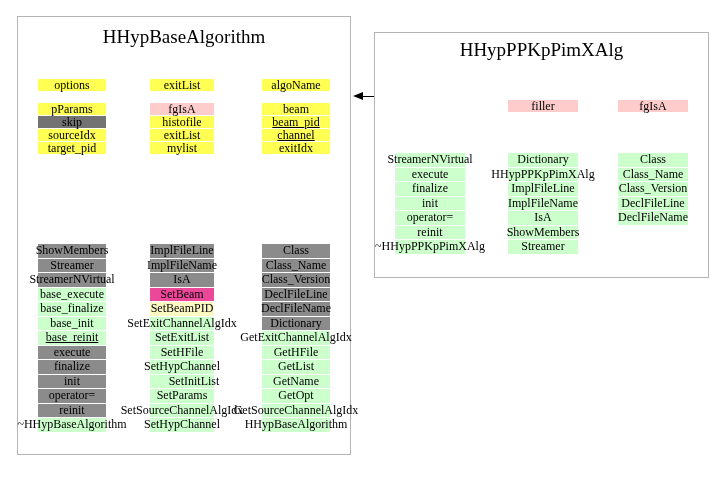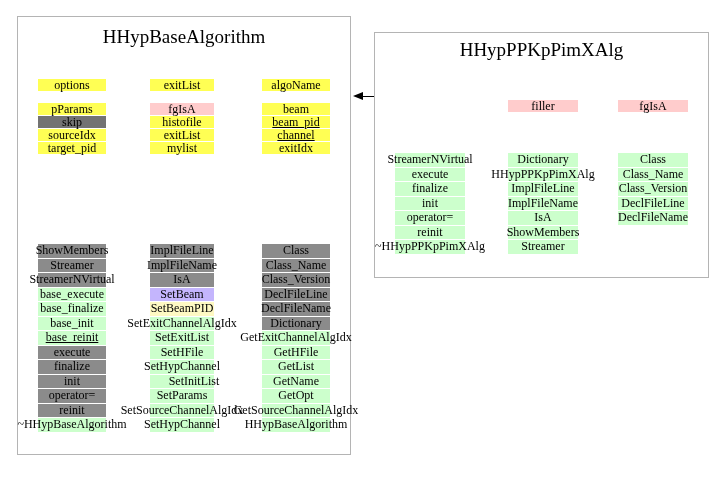--- a/index.html
+++ b/index.html
@@ -94,21 +94,21 @@
         <div class="cell" style="background: rgb(139, 139, 139);">finalize</div>
         <div class="cell" style="background: rgb(139, 139, 139);">init</div>
         <div class="cell" style="background: rgb(139, 139, 139);">operator=</div>
         <div class="cell" style="background: rgb(139, 139, 139);">reinit</div>
         <div class="cell" style="background: rgb(204, 255, 204);">~HHypBaseAlgorithm</div>
       </div>
     <div class="col method c2">
         <div class="cell" style="background: rgb(139, 139, 139);">ImplFileLine</div>
         <div class="cell" style="background: rgb(139, 139, 139);">ImplFileName</div>
         <div class="cell" style="background: rgb(139, 139, 139);">IsA</div>
-        <div class="cell" style="background: #c4b5fd;">SetBeam</div>
+        <div class="cell" style="background: #ec4899;">SetBeam</div>
         <div class="cell" style="background: #fef9c3;">SetBeamPID</div>
         <div class="cell" style="background: rgb(204, 255, 204);">SetExitChannelAlgIdx</div>
         <div class="cell" style="background: rgb(204, 255, 204);">SetExitList</div>
         <div class="cell" style="background: rgb(204, 255, 204);">SetHFile</div>
         <div class="cell" style="background: rgb(204, 255, 204);">SetHypChannel</div>
         <div class="cell" style="background: rgb(204, 255, 204); padding-left: 24px;">SetInitList</div>
         <div class="cell" style="background: rgb(204, 255, 204);">SetParams</div>
         <div class="cell" style="background: rgb(204, 255, 204);">SetSourceChannelAlgIdx</div>
         <div class="cell" style="background: rgb(204, 255, 204);">SetHypChannel</div>
       </div>

